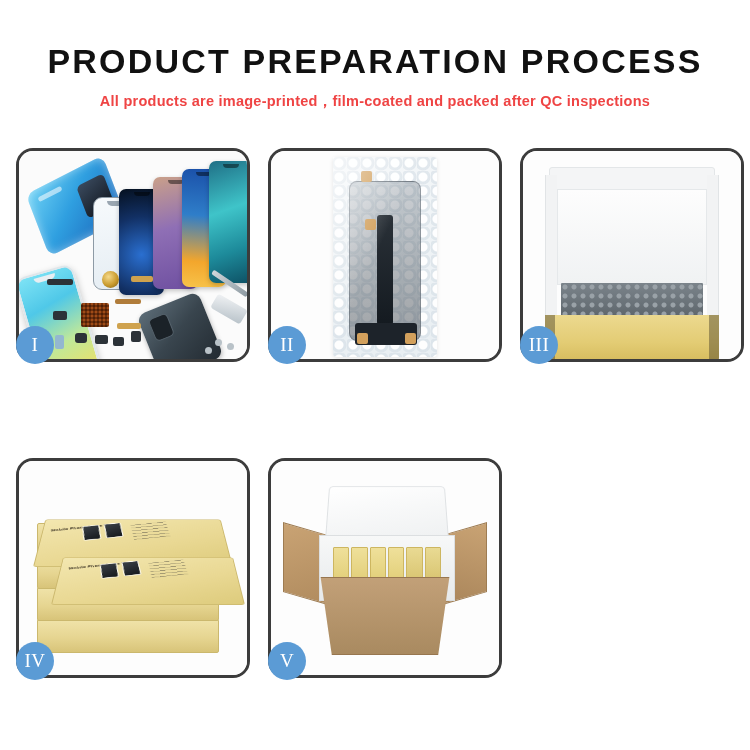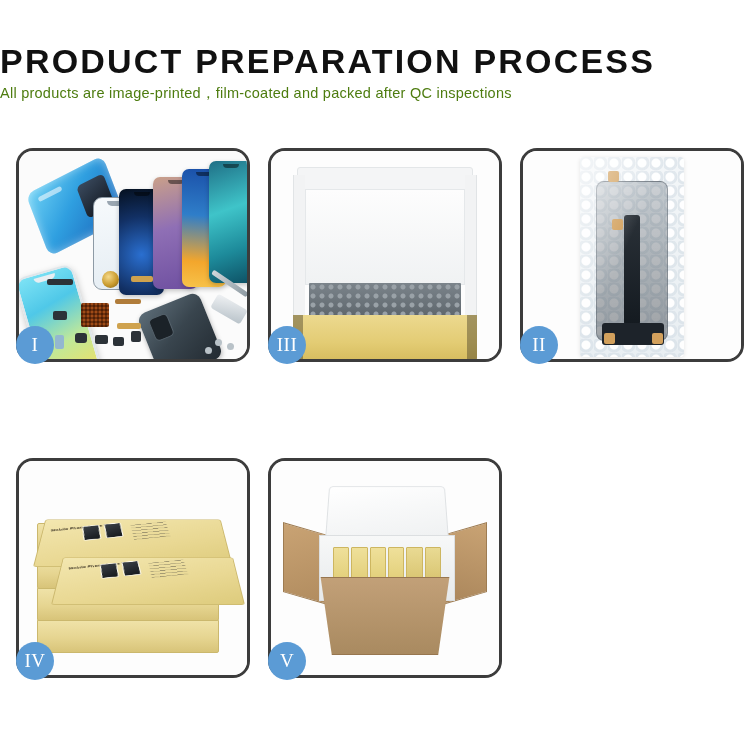--- a/index.html
+++ b/index.html
@@ -13,37 +13,37 @@
   }
 
   .page {
     position: relative;
     width: 750px;
     height: 750px;
     background: #ffffff;
   }
 
   
-  .header { position: absolute; top: 40px; left: 0; width: 750px; text-align: left; }
+  .header { position: absolute; top: 40px; left: 0; width: 750px; text-align: center; }
 
   .title {
     font-size: 34px;
     font-weight: bold;
     letter-spacing: 2.2px;
     color: #111111;
     line-height: 42px;
     white-space: nowrap;
   }
 
   .subtitle {
-    margin-top: 1px;
+    margin-top: 9px;
     font-size: 14.5px;
-    font-weight: normal;
+    font-weight: bold;
     letter-spacing: 0.25px;
-    color: #4d7c0f;
+    color: #ef4444;
     line-height: 20px;
     white-space: nowrap;
   }
 
   
   .grid {
     position: absolute;
     top: 148px;
     left: 16px;
     width: 724px;
@@ -451,46 +451,46 @@
         <div class="tweezer2"></div>
         <div class="screw s1"></div>
         <div class="screw s2"></div>
         <div class="screw s3"></div>
       </div>
       <div class="badge">I</div>
     </div>
 
     <div class="panel">
       <div class="panel-inner">
-        <div class="p3box">
-          <div class="box3-backflap"></div>
-          <div class="box3-lside"></div>
-          <div class="box3-rside"></div>
-          <div class="box3-foam"></div>
-          <div class="box3-graysheet"></div>
-          <div class="box3-front"></div>
-        </div>
-      </div>
-      <div class="badge">III</div>
-    </div>
-
-    <div class="panel">
-      <div class="panel-inner">
         <div class="bubblewrap">
           <div class="inner-part"></div>
           <div class="part-strip"></div>
           <div class="part-foot"></div>
           <div class="tape t1"></div>
           <div class="tape t2"></div>
           <div class="tape t3"></div>
           <div class="tape t4"></div>
           <div class="wrap-sheen"></div>
         </div>
       </div>
       <div class="badge">II</div>
+    </div>
+
+    <div class="panel">
+      <div class="panel-inner">
+        <div class="p3box">
+          <div class="box3-backflap"></div>
+          <div class="box3-lside"></div>
+          <div class="box3-rside"></div>
+          <div class="box3-foam"></div>
+          <div class="box3-graysheet"></div>
+          <div class="box3-front"></div>
+        </div>
+      </div>
+      <div class="badge">III</div>
     </div>
 
     <div class="panel">
       <div class="panel-inner">
         <div class="stack">
           <div class="sbox k0"></div>
           <div class="sbox k1"></div>
           <div class="sbox k2"></div>
           <div class="sbox k3"></div>
           <div class="top-lid">

